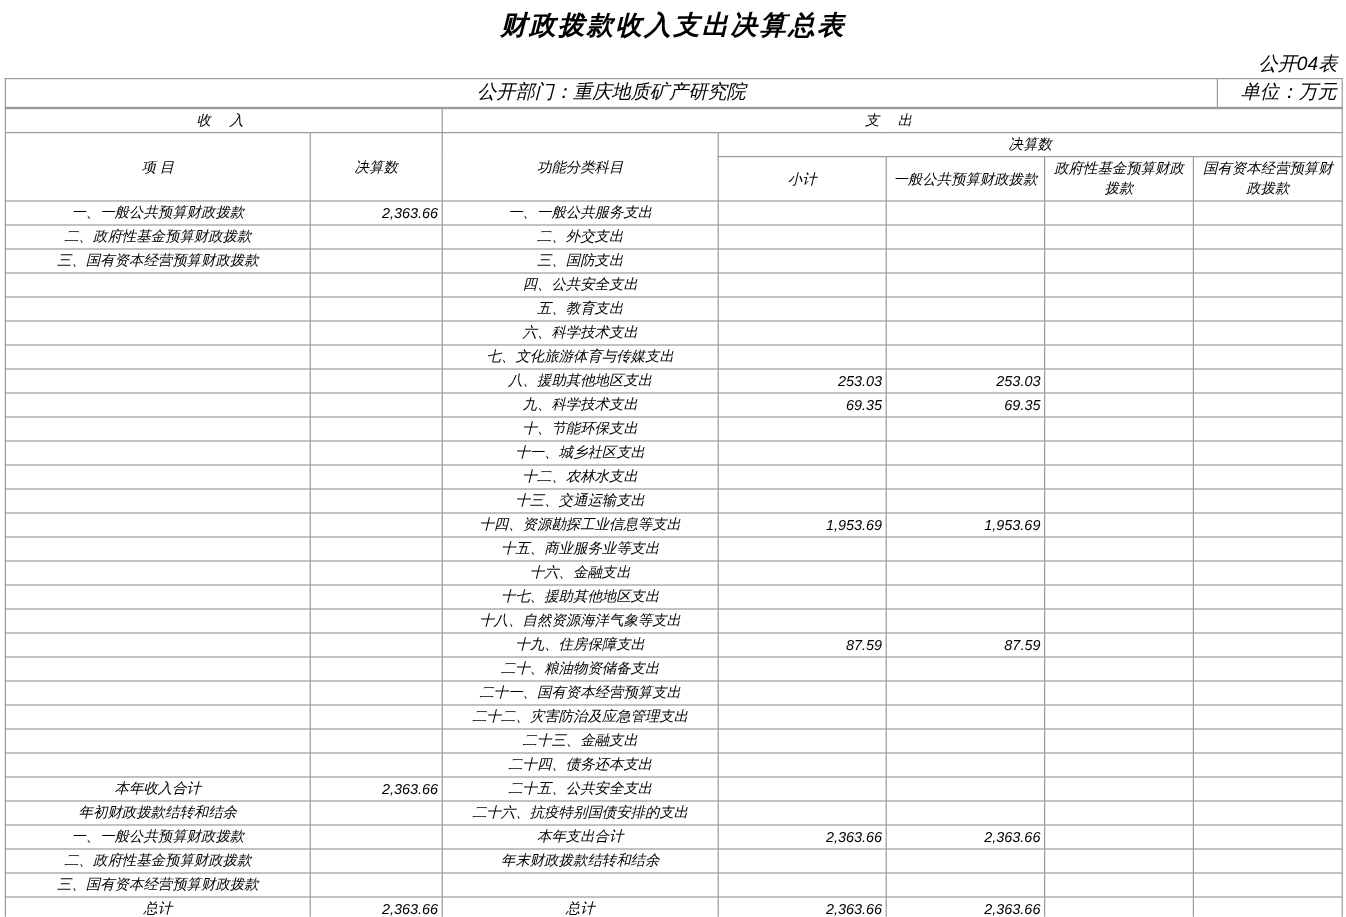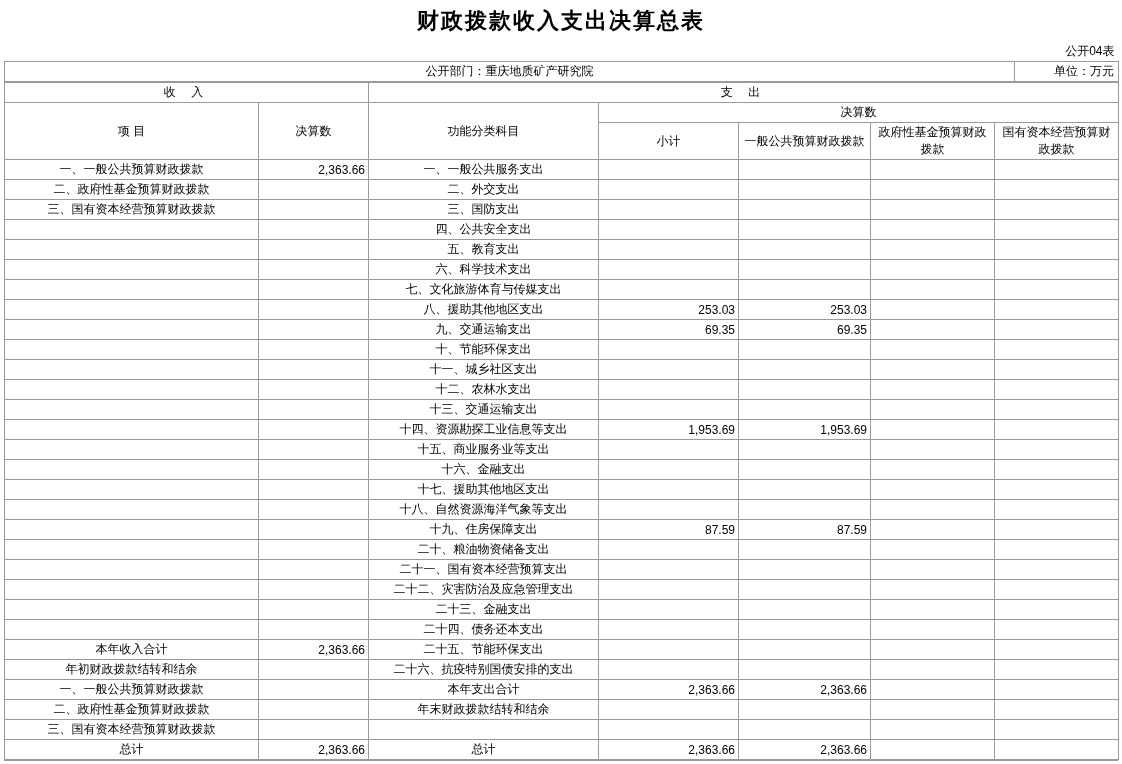--- a/index.html
+++ b/index.html
@@ -4,21 +4,21 @@
 <style>
   html,body{margin:0;padding:0;}
   body{
     width:1122px;height:764px;
     background:#ffffff;
     font-family:"Liberation Sans","DejaVu Sans",sans-serif;
     font-size:12px;
     color:#000;
     overflow:hidden;
   }
-  .page{position:relative;width:1122px;height:764px;box-sizing:border-box;}
+  .page{position:relative;width:1122px;height:764px;box-sizing:border-box;font-style:italic;}
   .title{
     text-align:center;
     font-size:22px;
     font-weight:bold;
     letter-spacing:2px;
     padding-top:6px;
     padding-bottom:6px;
   }
   table.main{
     border-collapse:collapse;
@@ -39,21 +39,21 @@
   .c-left{text-align:center;}
   .c-center{text-align:center;}
   .c-right{text-align:right;padding-right:5px;}
   .bold{font-weight:bold;}
   .hdr{text-align:center;font-weight:bold;}
   .spaced{letter-spacing:6px;}
   .topinfo{
     width:1114px;margin-left:4px;border-collapse:collapse;table-layout:fixed;
   }
   .topinfo td{
-    font-size:12px;padding:1px 4px;height:19px;box-sizing:border-box;
+    font-size:16px;padding:1px 4px;height:19px;box-sizing:border-box;
     border:1px solid #9a9a9a;
   }
   .topinfo td.blank{border:none;}
   .note{
     margin-left:4px;
     width:1114px;
     font-size:12px;
     padding-top:3px;
     border-top:1px solid #9a9a9a;
     box-sizing:border-box;
@@ -182,21 +182,21 @@
           <td class="c-right"></td>
           <td class="c-left">八、援助其他地区支出</td>
           <td class="c-right">253.03</td>
           <td class="c-right">253.03</td>
           <td class="c-right"></td>
           <td class="c-right"></td>
         </tr>
         <tr>
           <td class="c-left"></td>
           <td class="c-right"></td>
-          <td class="c-left">九、交通运输支出</td>
+          <td class="c-left">九、科学技术支出</td>
           <td class="c-right">69.35</td>
           <td class="c-right">69.35</td>
           <td class="c-right"></td>
           <td class="c-right"></td>
         </tr>
         <tr>
           <td class="c-left"></td>
           <td class="c-right"></td>
           <td class="c-left">十、节能环保支出</td>
           <td class="c-right"></td>
@@ -326,21 +326,21 @@
           <td class="c-right"></td>
           <td class="c-left">二十四、债务还本支出</td>
           <td class="c-right"></td>
           <td class="c-right"></td>
           <td class="c-right"></td>
           <td class="c-right"></td>
         </tr>
         <tr>
           <td class="c-left bold c-center">本年收入合计</td>
           <td class="c-right bold">2,363.66</td>
-          <td class="c-left">二十五、节能环保支出</td>
+          <td class="c-left">二十五、公共安全支出</td>
           <td class="c-right"></td>
           <td class="c-right"></td>
           <td class="c-right"></td>
           <td class="c-right"></td>
         </tr>
         <tr>
           <td class="c-left">年初财政拨款结转和结余</td>
           <td class="c-right"></td>
           <td class="c-left">二十六、抗疫特别国债安排的支出</td>
           <td class="c-right"></td>

